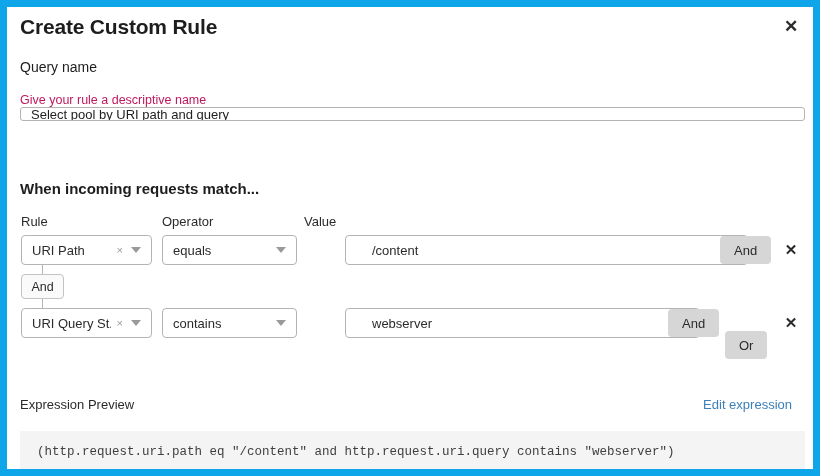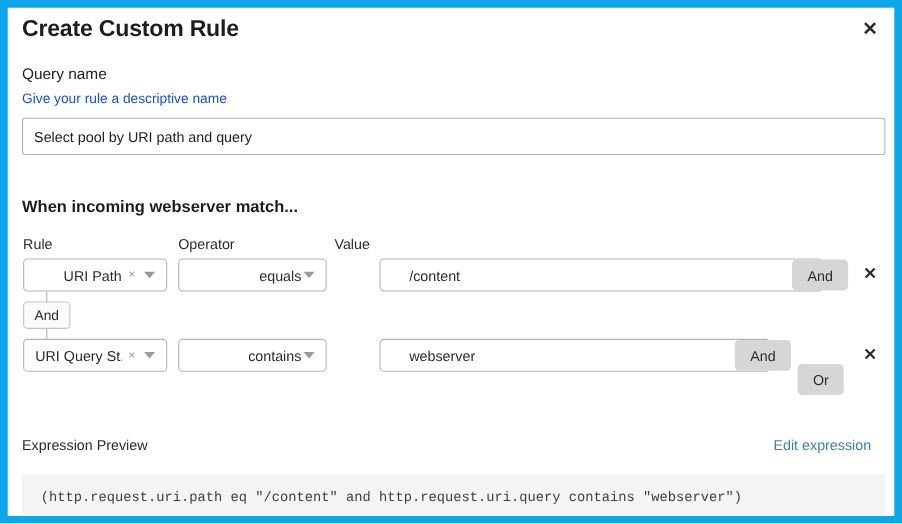--- a/index.html
+++ b/index.html
@@ -55,30 +55,30 @@
   .sec-label {
     position: absolute;
     left: 13px;
     font-size: 14px;
     color: #1d1d1d;
   }
   .rule-name-label { top: 52px; }
   .rule-name-help {
     position: absolute;
     left: 13px;
-    top: 76px;
+    top: 86px;
     font-size: 12.5px;
-    color: #1d4ed8;
+    color: #be185d;
   }
   .rule-name-input {
     position: absolute;
     left: 13px;
     top: 100px;
     width: 785px;
-    height: 34px;
+    height: 14px;
     box-sizing: border-box;
     border: 1px solid #b4b4b4;
     border-radius: 3px;
     background: #fff;
     font-family: "Liberation Sans", sans-serif;
     font-size: 13px;
     color: #222;
     padding: 0 10px;
     outline: none;
   }
@@ -122,21 +122,20 @@
     align-items: center;
     cursor: pointer;
   }
   .select-box .sel-text {
     font-size: 13px;
     color: #2b2b2b;
     padding-left: 10px;
     flex: 1;
     white-space: nowrap;
     overflow: hidden;
-    text-align: right;
   }
   .clear-x {
     font-size: 11px;
     color: #9a9a9a;
     padding: 0 6px;
     cursor: pointer;
     line-height: 1;
   }
   .caret {
     width: 0;
@@ -274,21 +273,21 @@
 
 <div class="dialog">
 
   <div class="dlg-title">Create Custom Rule</div>
   <button class="close-btn">✕</button>
 
   <div class="sec-label rule-name-label">Query name</div>
   <div class="rule-name-help">Give your rule a descriptive name</div>
   <input class="rule-name-input" type="text" value="Select pool by URI path and query" style="">
 
-  <div class="match-heading">When incoming webserver match...</div>
+  <div class="match-heading">When incoming requests match...</div>
   <div class="col-label field">Rule</div>
   <div class="col-label operator">Operator</div>
   <div class="col-label value">Value</div>
 
   <div class="cond-row row1">
     <div class="select-box field-select">
       <span class="sel-text">URI Path</span>
       <span class="clear-x">×</span>
       <span class="caret"></span>
     </div>

